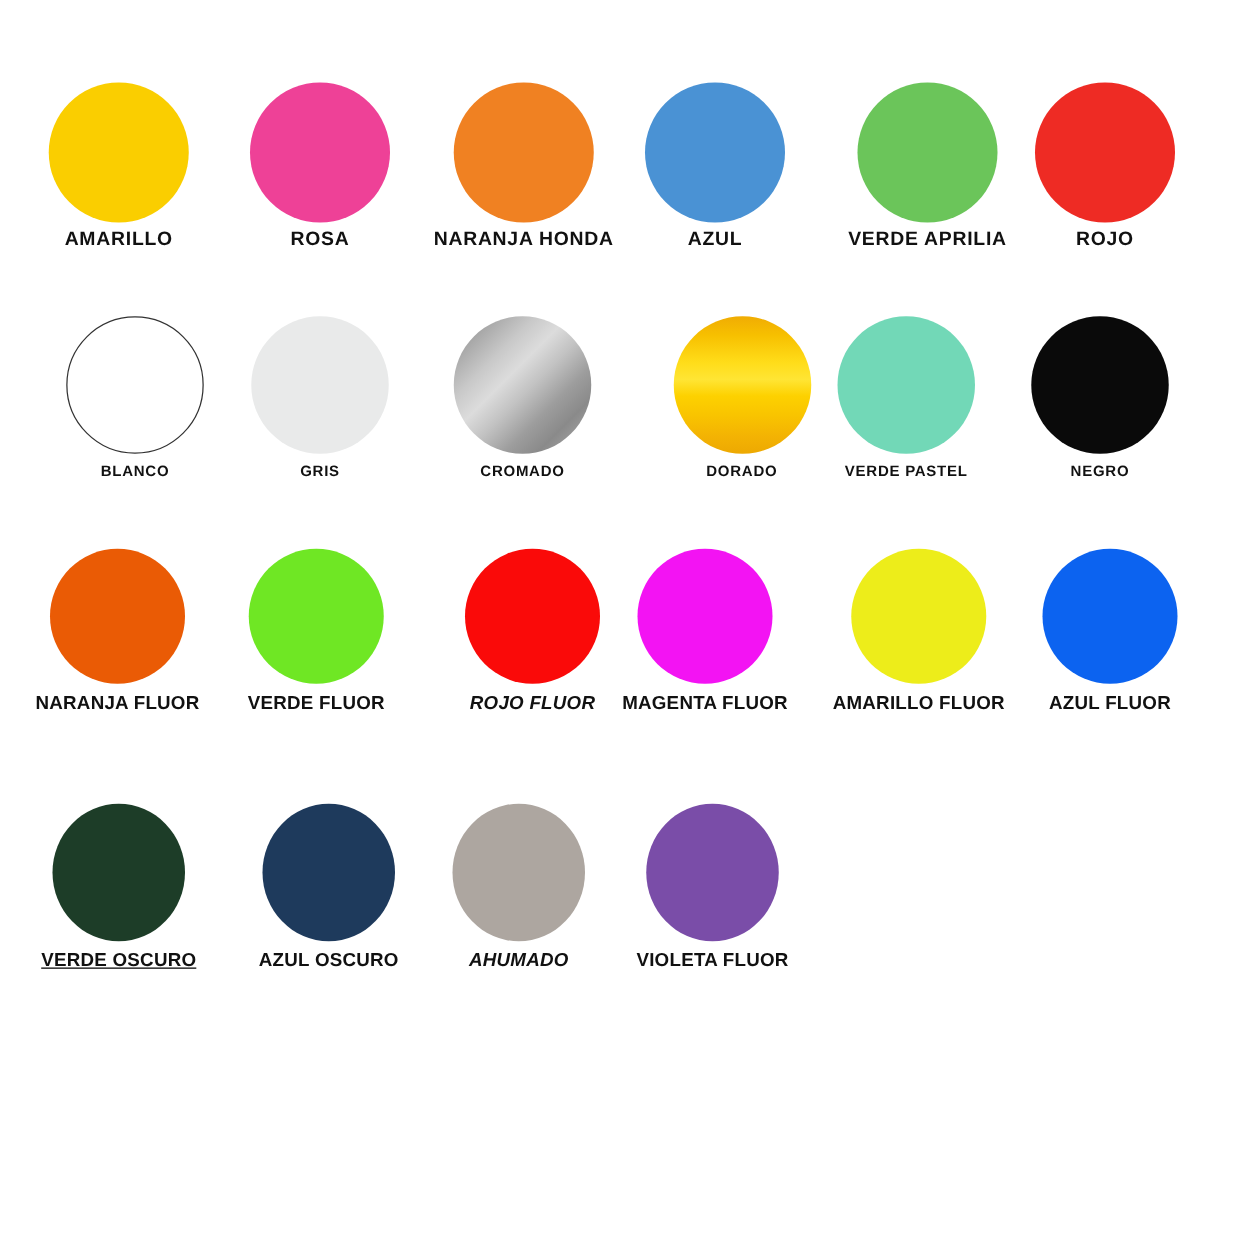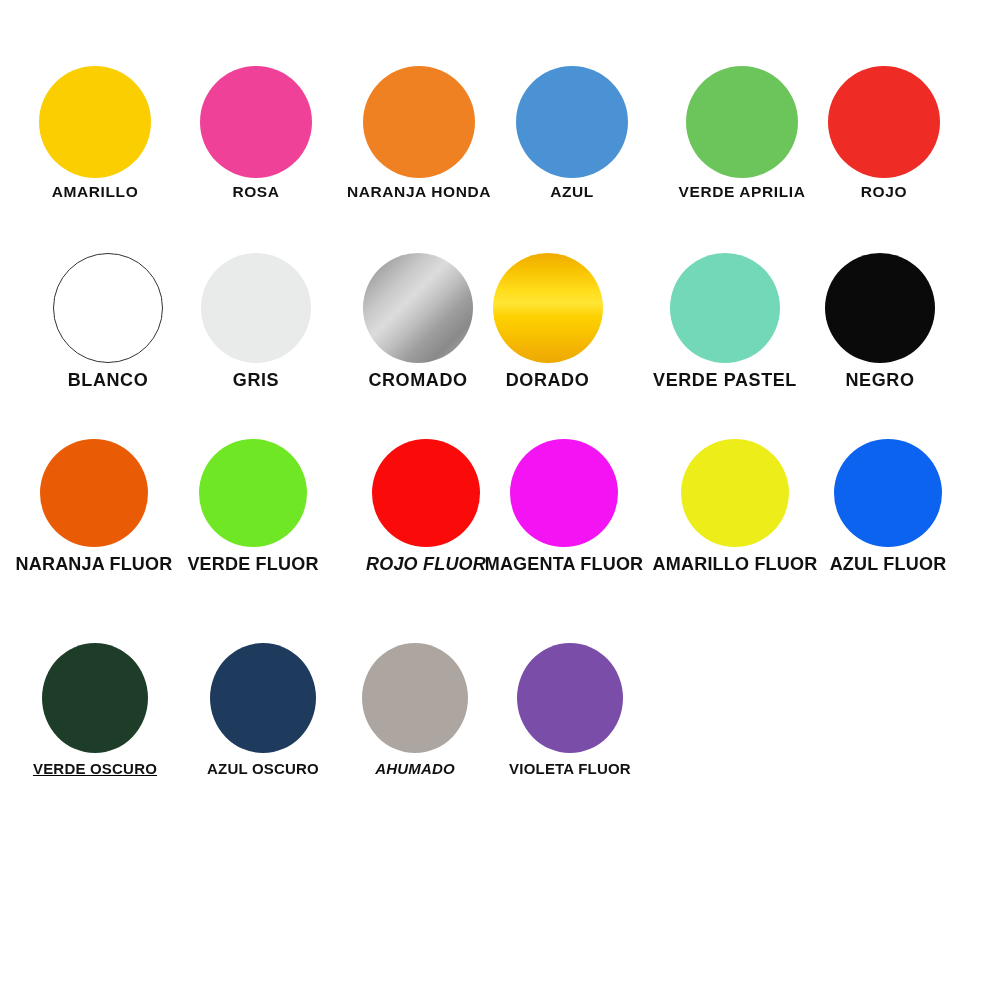--- a/index.html
+++ b/index.html
@@ -61,25 +61,25 @@
     font-family: "Liberation Sans", sans-serif;
   }
 
   
   .row-1 .swatch-disc { width: 112px; height: 112px; }
   .row-1 .swatch-disc-wrap { height: 118px; }
   .row-1 .swatch-label { font-size: 15.5px; letter-spacing: 0.6px; }
 
   .row-2 .swatch-disc { width: 110px; height: 110px; }
   .row-2 .swatch-disc-wrap { height: 118px; }
-  .row-2 .swatch-label { font-size: 18px; letter-spacing: 0.6px; }
+  .row-2 .swatch-label { font-size: 12px; letter-spacing: 0.6px; }
 
   .row-3 .swatch-disc { width: 108px; height: 108px; }
   .row-3 .swatch-disc-wrap { height: 116px; }
-  .row-3 .swatch-label { font-size: 18px; letter-spacing: 0.2px; }
+  .row-3 .swatch-label { font-size: 15px; letter-spacing: 0.2px; }
 
   .row-4 .swatch-disc { width: 106px; height: 110px; border-radius: 50%; }
   .row-4 .swatch-disc-wrap { height: 118px; }
   .row-4 .swatch-label { font-size: 15px; letter-spacing: 0.2px; }
 
   .outlined {
     border: 1px solid #333333;
     box-sizing: border-box;
   }
 </style>
@@ -138,21 +138,21 @@
           <div class="swatch-disc" title="GRIS" style="background: rgb(233, 234, 234);"></div>
         </div>
         <div class="swatch-label">GRIS</div>
       </div>
       <div class="swatch" style="left: 325.5px; width: 185px;">
         <div class="swatch-disc-wrap">
           <div class="swatch-disc" title="CROMADO" style="background: linear-gradient(135deg, rgb(141, 141, 141) 0%, rgb(165, 165, 165) 14%, rgb(201, 201, 201) 30%, rgb(220, 220, 220) 42%, rgb(194, 194, 194) 54%, rgb(157, 157, 157) 68%, rgb(138, 138, 138) 80%, rgb(162, 162, 162) 92%, rgb(176, 176, 176) 100%);"></div>
         </div>
         <div class="swatch-label">CROMADO</div>
       </div>
-      <div class="swatch" style="left: 465px; width: 165px;">
+      <div class="swatch" style="left: 511px; width: 165px;">
         <div class="swatch-disc-wrap">
           <div class="swatch-disc" title="DORADO" style="background: linear-gradient(rgb(240, 172, 3) 0%, rgb(247, 192, 0) 14%, rgb(255, 221, 26) 34%, rgb(255, 229, 52) 46%, rgb(253, 209, 0) 58%, rgb(249, 196, 0) 72%, rgb(243, 178, 3) 88%, rgb(237, 169, 2) 100%);"></div>
         </div>
         <div class="swatch-label">DORADO</div>
       </div>
       <div class="swatch" style="left: 635px; width: 180px;">
         <div class="swatch-disc-wrap">
           <div class="swatch-disc" title="VERDE PASTEL" style="background: rgb(114, 216, 183);"></div>
         </div>
         <div class="swatch-label">VERDE PASTEL</div>

